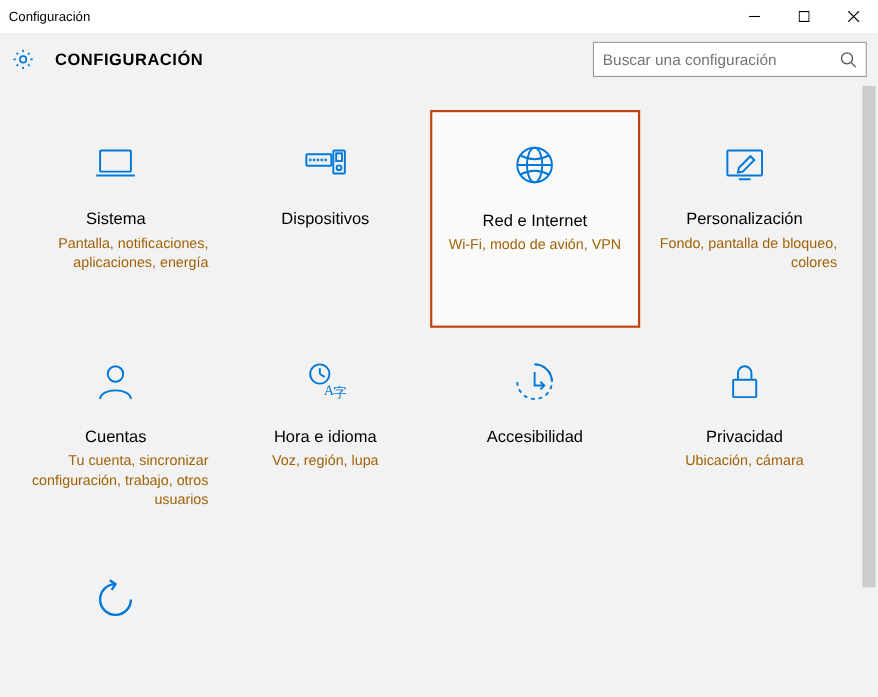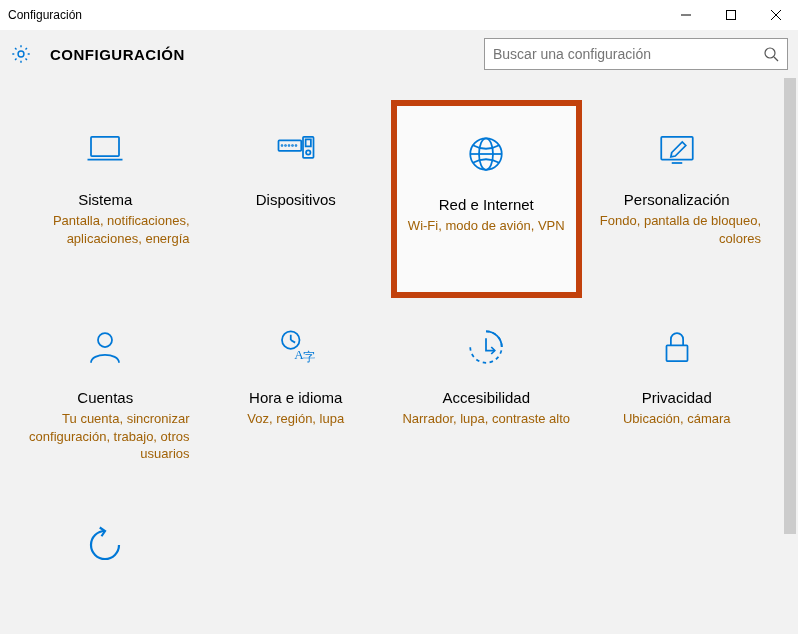--- a/index.html
+++ b/index.html
@@ -43,21 +43,21 @@
     margin-right: 18px;
   }
   .header-title {
     font-size: 15px;
     font-weight: 600;
     letter-spacing: 0.5px;
     color: #000;
     flex: 1;
   }
   .search-box {
-    width: 304px;
+    width: 249px;
     height: 32px;
     border: 1px solid #999;
     background: #fff;
     display: flex;
     align-items: center;
     padding: 0 8px;
   }
   .search-box input {
     border: none;
     outline: none;
@@ -98,21 +98,21 @@
   }
   .tile {
     border:1px solid transparent;
     text-align:right;
     padding: 18px 10px 10px 10px;
     display:flex;
     flex-direction:column;
     align-items:center;
   }
   .tile.selected {
-    border:6px solid #c2410c;
+    border:2px solid #c2410c;
     background:#fafafa;
   }
   .tile .icon-wrap {
     height:60px;
     display:flex;
     align-items:center;
     justify-content:center;
     color:#0078d7;
     margin-bottom:12px;
   }
@@ -257,21 +257,20 @@
     <div class="tile">
       <div class="icon-wrap">
         <svg viewBox="0 0 48 48" fill="none" stroke="currentColor" stroke-width="2">
           <path d="M24 6 A18 18 0 1 1 6 24" stroke-dasharray="4 4"></path>
           <path d="M24 6 A18 18 0 0 1 42 24"></path>
           <polyline points="24,14 24,28 34,28" fill="none"></polyline>
           <polyline points="30,24 34,28 30,32" fill="none"></polyline>
         </svg>
       </div>
       <div class="name">Accesibilidad</div>
-      <div class="desc">Narrador, lupa, contraste alto</div>
     </div>
 
     <div class="tile">
       <div class="icon-wrap">
         <svg viewBox="0 0 48 48" fill="none" stroke="currentColor" stroke-width="2">
           <rect x="12" y="22" width="24" height="18" rx="1"></rect>
           <path d="M17 22 V15 a7 7 0 0 1 14 0 V22"></path>
         </svg>
       </div>
       <div class="name">Privacidad</div>

